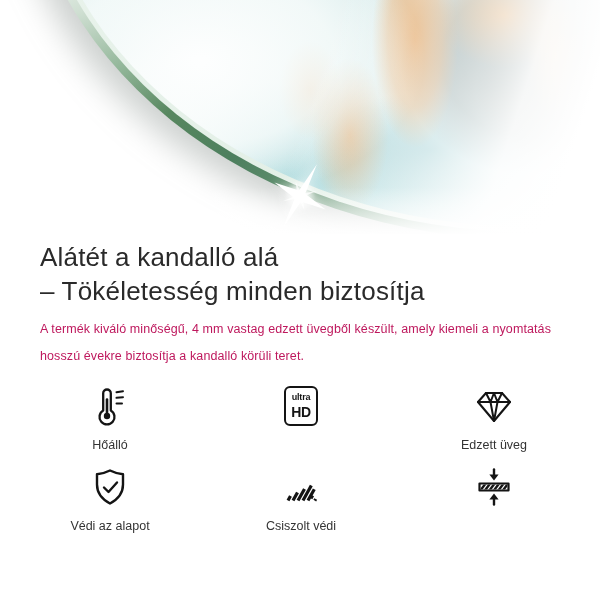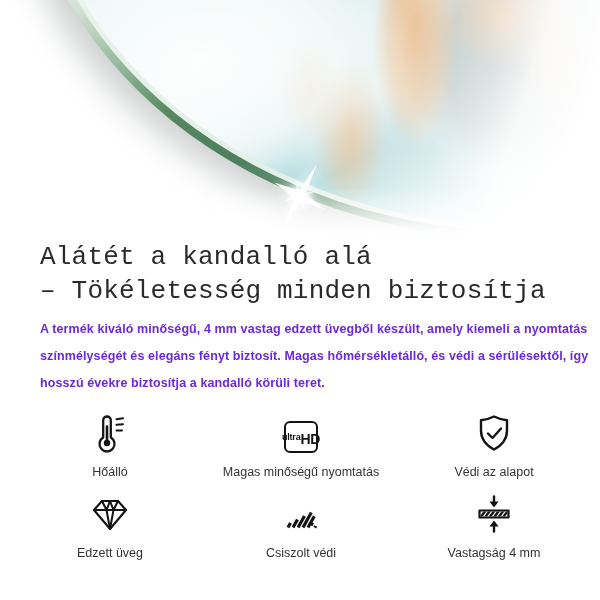--- a/index.html
+++ b/index.html
@@ -58,40 +58,40 @@
       linear-gradient(to bottom, rgba(255,255,255,0) 80%, rgba(255,255,255,0.65) 94%, rgba(255,255,255,0.95) 100%);
   }
   .sparkle{
     position:absolute;left:263px;top:159px;width:74px;height:74px;
     filter:drop-shadow(0 0 6px rgba(255,255,255,0.95));
   }
   
   .content{padding:0 40px;}
   .title{
     margin:6px 0 0 0;
-    font-family:Liberation Mono, monospace;font-weight:400;
+    font-family:Liberation Sans, sans-serif;font-weight:400;
     font-size:26px;line-height:34px;color:#2a2a2a;letter-spacing:0.2px;
   }
   .title span{display:block;}
-  .desc{margin:8px 0 0 0;font-size:12.5px;line-height:27px;color:#6d28d9;letter-spacing:0.1px;font-weight:bold;}
+  .desc{margin:8px 0 0 0;font-size:12.5px;line-height:27px;color:#be185d;letter-spacing:0.1px;}
   .desc span{display:block;white-space:nowrap;}
   
   .features{
     display:grid;grid-template-columns:180px 202px 184px;
     row-gap:10px;margin:12px 0 0 20px;justify-items:center;
   }
   .feature{display:flex;flex-direction:column;align-items:center;width:100%;}
   .feature-icon{height:44px;display:flex;align-items:flex-end;justify-content:center;}
   .feature-label{margin-top:11px;font-size:12.5px;line-height:16px;color:#333333;text-align:left;}
   .icon{stroke:#141414;fill:none;stroke-width:2.3;stroke-linecap:round;stroke-linejoin:round;}
   .icon .fill{fill:#141414;stroke:none;}
   .icon .flat{stroke-linecap:butt;}
   .hd-box{
-    width:34px;height:32px;border:2.6px solid #141414;border-radius:6px;
-    display:flex;flex-direction:row;align-items:center;justify-content:center;
+    width:34px;height:40px;border:2.6px solid #141414;border-radius:6px;
+    display:flex;flex-direction:column;align-items:center;justify-content:center;
     box-sizing:border-box;color:#141414;
   }
   .hd-top{font-size:9px;line-height:9px;font-weight:700;letter-spacing:-0.2px;}
   .hd-bottom{font-size:14px;line-height:14px;font-weight:800;margin-top:3px;letter-spacing:-0.3px;}
 </style>
 </head>
 <body>
 
 <div class="hero">
   <div class="plate-shadow"></div>
@@ -116,21 +116,20 @@
   </svg>
 </div>
 
 <div class="content">
   <h1 class="title">
     <span>Alátét a kandalló alá</span>
     <span>– Tökéletesség minden biztosítja</span>
   </h1>
   <p class="desc">
     <span>A termék kiváló minőségű, 4 mm vastag edzett üvegből készült, amely kiemeli a nyomtatás</span>
-    <span>színmélységét és elegáns fényt biztosít. Magas hőmérsékletálló, és védi a sérülésektől, így</span>
     <span>hosszú évekre biztosítja a kandalló körüli teret.</span>
   </p>
 </div>
 
 <div class="features">
 
   <div class="feature">
     <div class="feature-icon">
       <svg class="icon" width="40" height="40" viewBox="0 0 40 40">
         <path d="M13.2 7.3 a3.8 3.8 0 0 1 7.6 0 v17.2 a7.5 7.5 0 1 1 -7.6 0 z"></path>
@@ -144,43 +143,42 @@
     <div class="feature-label">Hőálló</div>
   </div>
 
   <div class="feature">
     <div class="feature-icon">
       <div class="hd-box">
         <span class="hd-top">ultra</span>
         <span class="hd-bottom">HD</span>
       </div>
     </div>
-    <div class="feature-label">Magas minőségű nyomtatás</div>
-  </div>
-
-  <div class="feature">
-    <div class="feature-icon">
-      <svg class="icon" width="40" height="40" viewBox="0 0 40 40">
-        <path d="M20 3.5 C24 5.5 28.5 6.8 33 7.3 V17.5 C33 26.5 27.5 32.5 20 36.5 C12.5 32.5 7 26.5 7 17.5 V7.3 C11.5 6.8 16 5.5 20 3.5 Z" stroke-width="2.4"></path>
-        <path d="M14 20.5 L18.5 25 L27 15.5" stroke-width="2.4"></path>
-      </svg>
-    </div>
-    <div class="feature-label">Védi az alapot</div>
   </div>
 
   <div class="feature">
     <div class="feature-icon">
       <svg class="icon" width="42" height="40" viewBox="0 0 42 40">
         <path d="M13 7 H29 L37 16 L21 35 L5 16 Z" stroke-width="2.1"></path>
         <path d="M5 16 H37" stroke-width="2"></path>
         <path d="M13 7 L17.5 16 L21 7 L24.5 16 L29 7" stroke-width="2"></path>
         <path d="M17.5 16 L21 35 L24.5 16" stroke-width="2"></path>
       </svg>
     </div>
     <div class="feature-label">Edzett üveg</div>
+  </div>
+
+  <div class="feature">
+    <div class="feature-icon">
+      <svg class="icon" width="40" height="40" viewBox="0 0 40 40">
+        <path d="M20 3.5 C24 5.5 28.5 6.8 33 7.3 V17.5 C33 26.5 27.5 32.5 20 36.5 C12.5 32.5 7 26.5 7 17.5 V7.3 C11.5 6.8 16 5.5 20 3.5 Z" stroke-width="2.4"></path>
+        <path d="M14 20.5 L18.5 25 L27 15.5" stroke-width="2.4"></path>
+      </svg>
+    </div>
+    <div class="feature-label">Védi az alapot</div>
   </div>
 
   <div class="feature">
     <div class="feature-icon">
       <svg class="icon" width="42" height="40" viewBox="0 0 42 40">
         <g class="flat" stroke-width="3.2">
           <path d="M8 33.5 L10.5 29"></path>
           <path d="M13 33.5 L17.5 25.5"></path>
           <path d="M18 33.5 L24.5 22"></path>
           <path d="M23 33.5 L31.3 18.5"></path>
@@ -209,16 +207,15 @@
           <path d="M10.5 24 L16.5 16"></path>
           <path d="M15 24 L21 16"></path>
           <path d="M19.5 24 L25.5 16"></path>
           <path d="M24 24 L30 16"></path>
           <path d="M28.5 24 L34.5 16"></path>
         </g>
         <path d="M20 37.5 V32" stroke-width="2.4"></path>
         <polygon class="fill" points="15.4,32.4 24.6,32.4 20,26.4"></polygon>
       </svg>
     </div>
-    <div class="feature-label">Vastagság 4 mm</div>
   </div>
 
 </div>
 
 </body></html>

